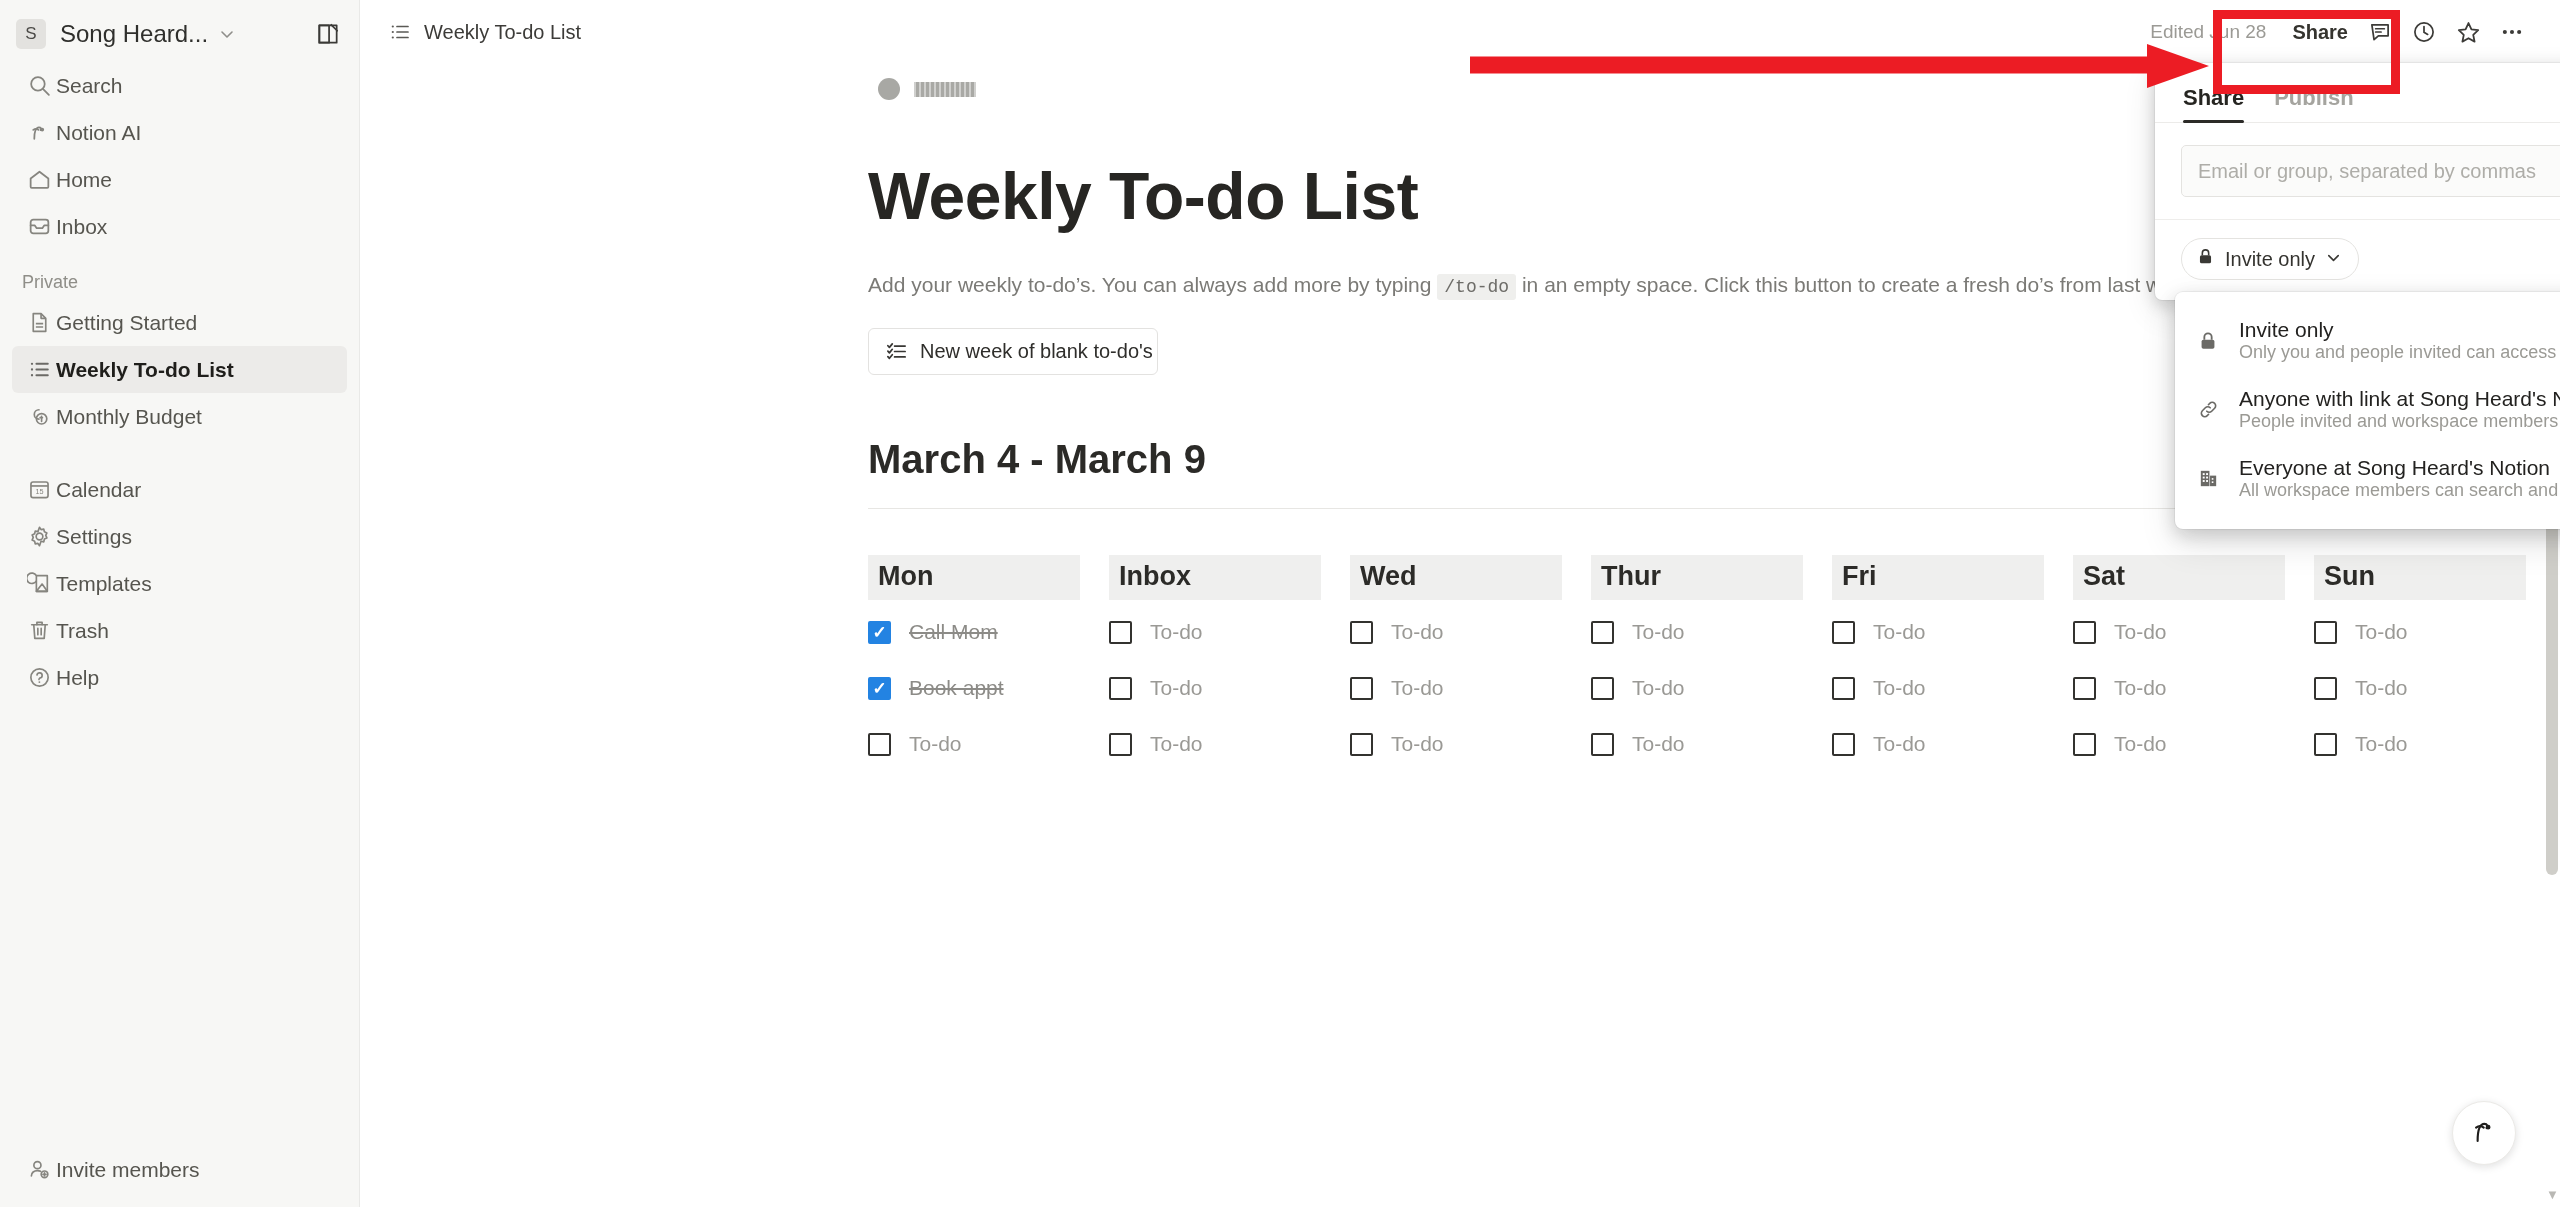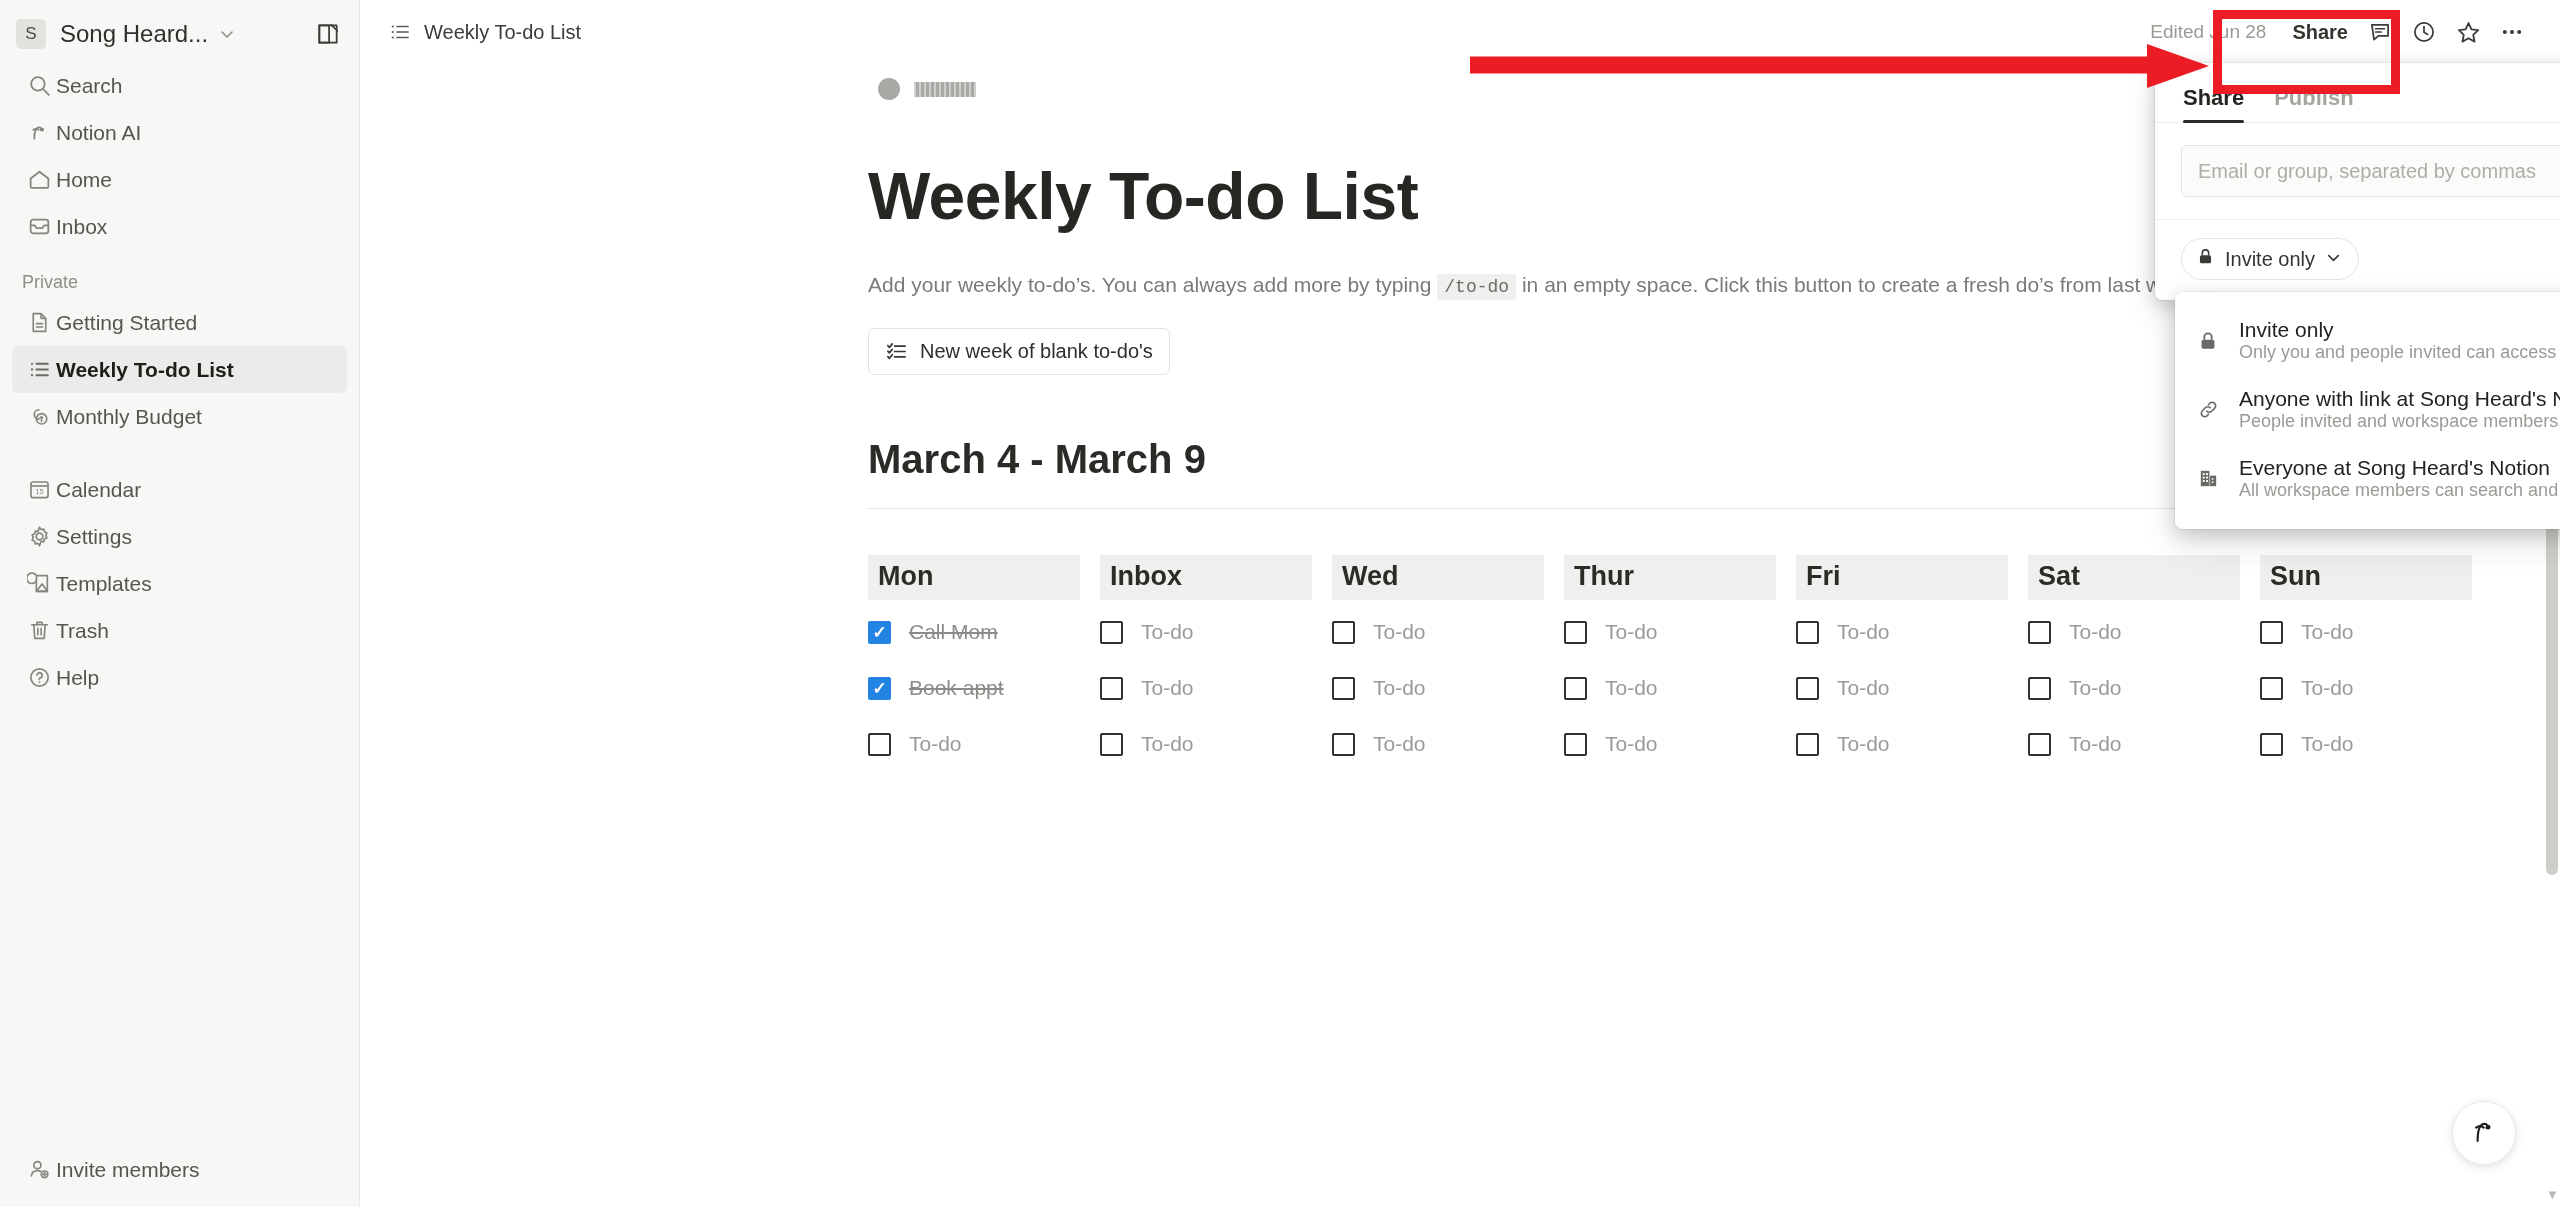--- a/index.html
+++ b/index.html
@@ -103,31 +103,31 @@
     font-size: 21px; line-height: 1.62; color: #7b7a76;
   }
   .code-chip {
     font-family: "Liberation Mono", monospace; font-size: 18px;
     background: #efefed; color: #6d6c68; padding: 3px 7px; border-radius: 3px;
   }
   .new-week-btn {
     display: inline-flex; align-items: center; gap: 12px;
     margin: 26px 0 0 508px;
     border: 1px solid #e3e2e0; border-radius: 6px;
-    padding: 11px 16px 11px 16px; font-size: 20px; color: #2f2e2b;
+    padding: 11px 4px 11px 16px; font-size: 20px; color: #2f2e2b;
     background: #fff;
   }
   .new-week-btn .ico { color: #383734; display: flex; }
 
   .section-head {
     margin: 62px 0 0 508px; font-size: 40px; font-weight: 700; color: #2b2a27;
   }
   .divider { margin: 26px 0 0 508px; width: 1930px; height: 1px; background: #e7e6e3; }
 
-  .days { display: flex; margin: 46px 0 0 508px; gap: 0; }
+  .days { display: flex; margin: 46px 0 0 508px; gap: 9px; }
   .day-col { width: 232px; flex: 0 0 232px; }
   .day-head {
     background: #efefee; display: inline-block; padding: 6px 12px 8px 10px;
     font-size: 27px; font-weight: 700; color: #2c2b28; min-width: 212px;
   }
   .todo-row { display: flex; align-items: center; height: 48px; margin-top: 8px; }
   .cbx {
     width: 23px; height: 23px; flex: 0 0 23px;
     border: 2px solid #33322f; border-radius: 2px; background: #fff;
     display: flex; align-items: center; justify-content: center;

